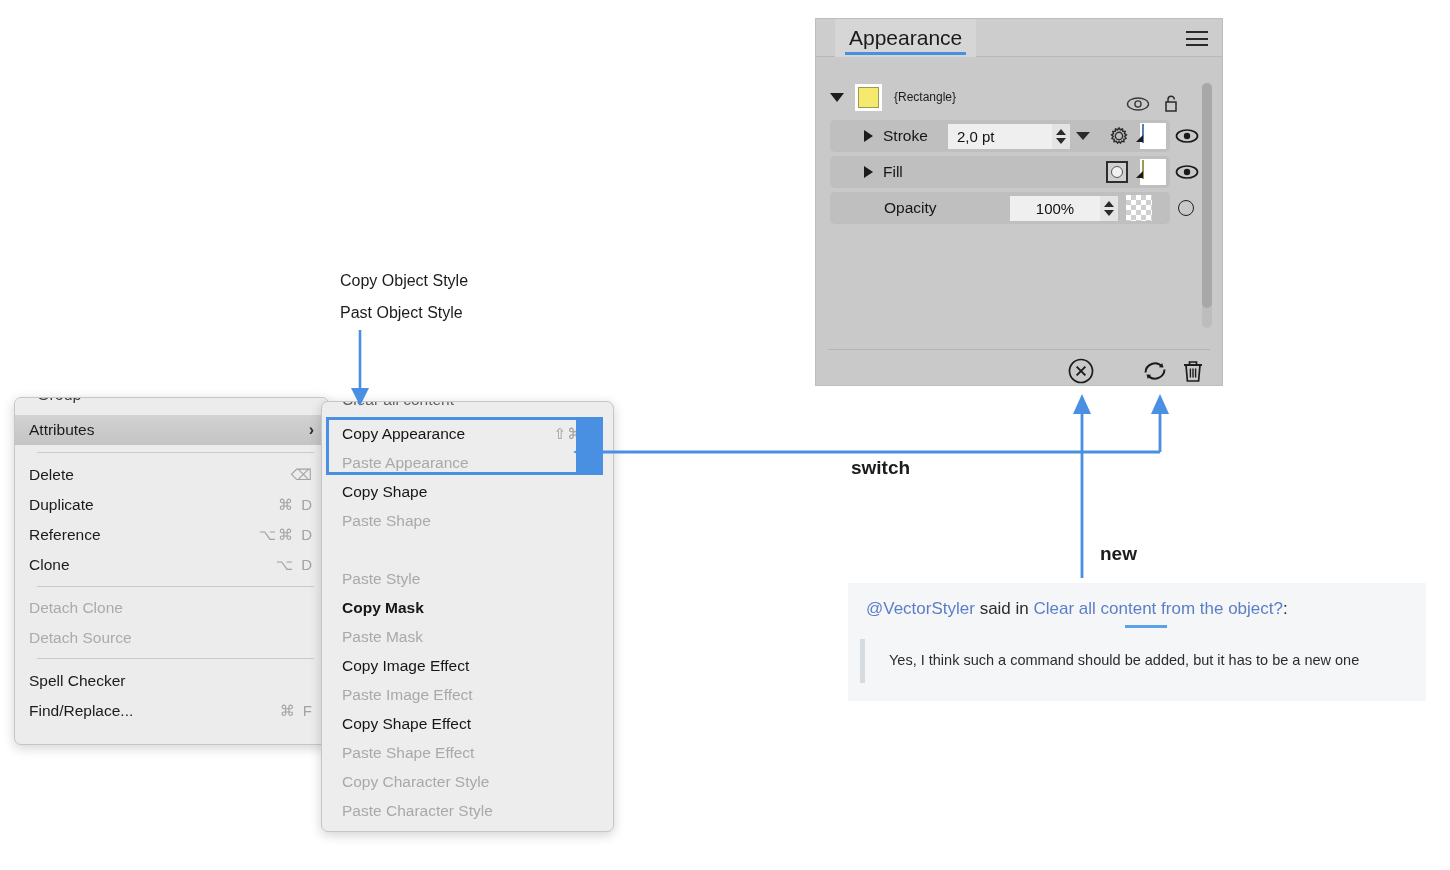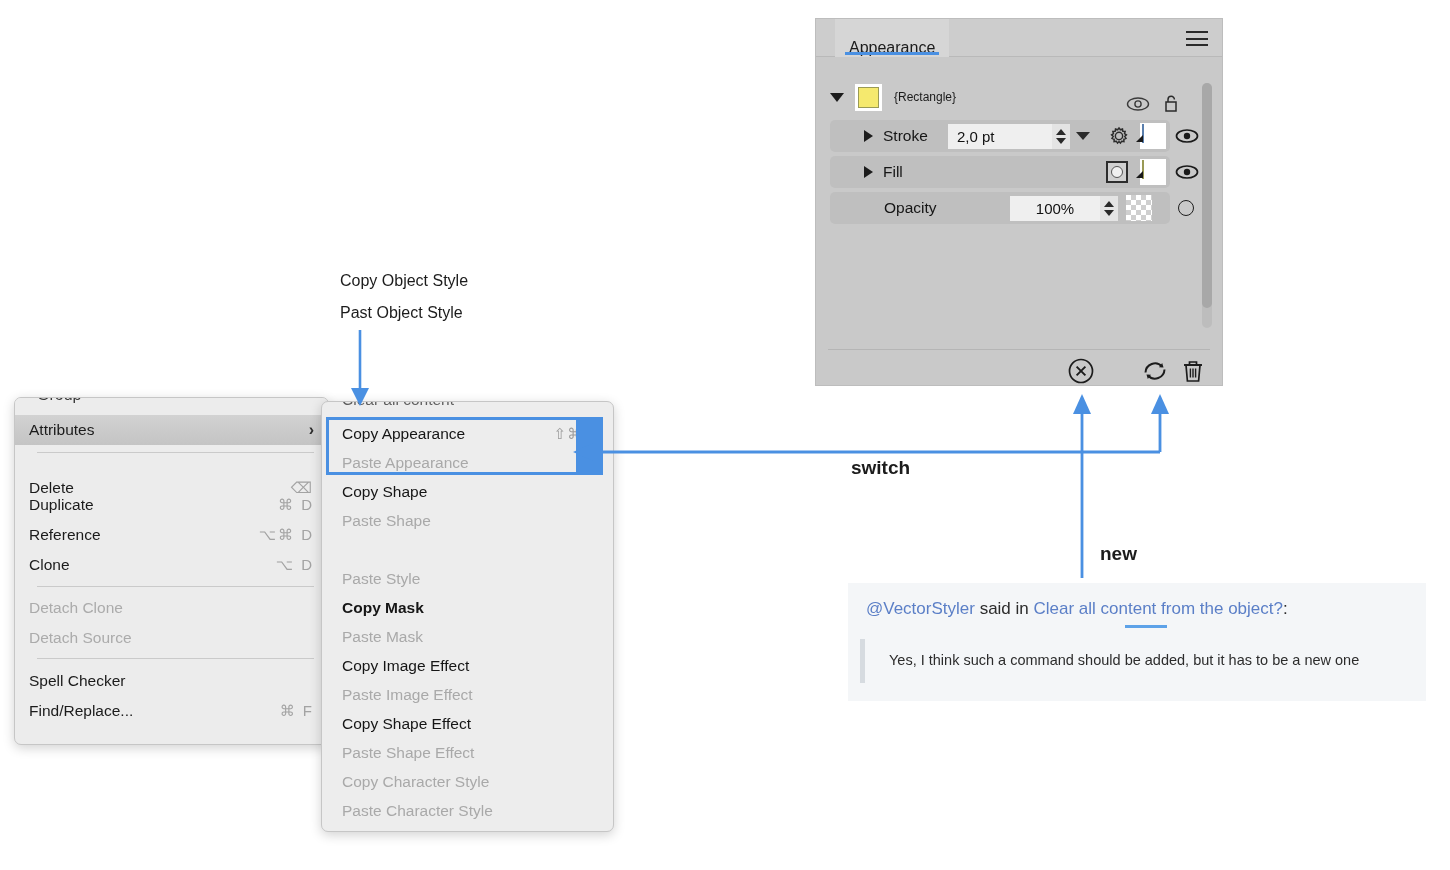--- a/index.html
+++ b/index.html
@@ -41,23 +41,23 @@
     border-bottom: 1px solid #b9b9b9;
     box-sizing: border-box;
   }
   #panel-tab {
     position: absolute;
     left: 19px;
     top: 0;
     height: 38px;
     padding: 0 14px;
     display: flex;
-    align-items: flex-end;
+    align-items: center;
     background: #d6d6d6;
-    font-size: 16px;
+    font-size: 21px;
     color: #1b1b1b;
     box-sizing: border-box;
   }
   #panel-tab .tab-underline {
     position: absolute;
     left: 10px; right: 10px;
     bottom: 2px;
     height: 3px;
     background: #4a90e2;
   }
@@ -622,21 +622,21 @@
     <div class="cut-row">
       <span class="ghost">Group</span>
     </div>
 
     <div class="menu-item highlight" style="top:17px;">
       <span class="label">Attributes</span>
       <span class="submenu-arrow">›</span>
     </div>
     <div class="menu-sep" style="top:54px;"></div>
 
-    <div class="menu-item" style="top:75px;">
+    <div class="menu-item" style="top:62px;">
       <span class="label">Delete</span>
       <span class="shortcut">⌫</span>
     </div>
     <div class="menu-item" style="top:92px;">
       <span class="label">Duplicate</span>
       <span class="shortcut">⌘ D</span>
     </div>
     <div class="menu-item" style="top:122px;">
       <span class="label">Reference</span>
       <span class="shortcut">⌥⌘ D</span>

